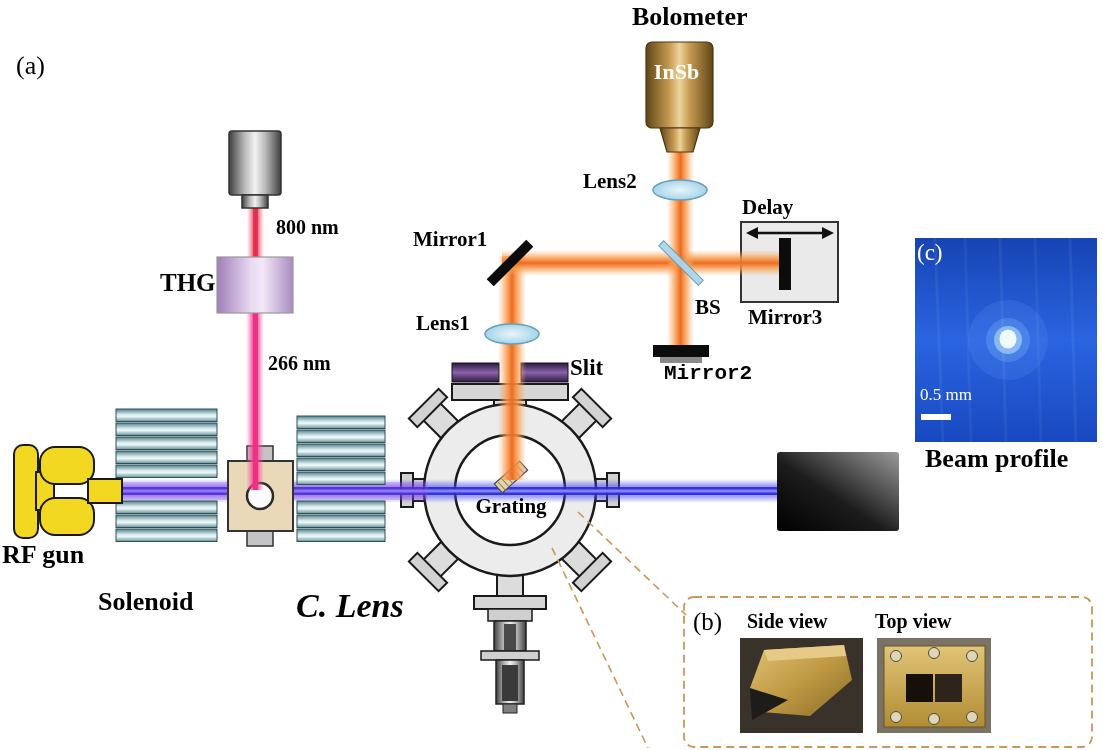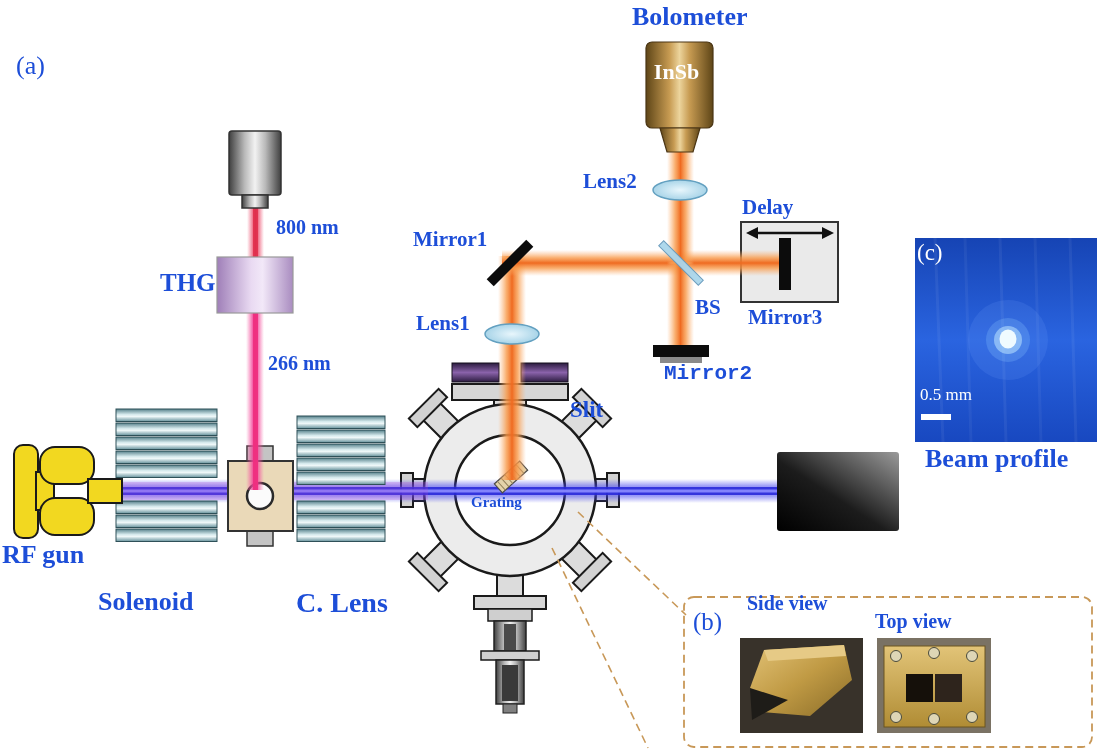--- a/index.html
+++ b/index.html
@@ -1,19 +1,19 @@
 <!DOCTYPE html>
 <html><head>
 <meta charset="utf-8">
 <style>
   html,body{margin:0;padding:0;background:#fff;}
   .canvas{position:relative;width:1102px;height:750px;background:#fff;overflow:hidden;
           font-family:"Liberation Serif",serif;}
   .canvas svg{position:absolute;left:0;top:0;}
-  .lbl{position:absolute;color:#1d4ed8;font-weight:bold;white-space:nowrap;line-height:1.05;}
+  .lbl{position:absolute;color:#000000;font-weight:bold;white-space:nowrap;line-height:1.05;}
   .lbl.plain{font-weight:normal;}
   .lbl.white{color:#ffffff;}
   .port{fill:#dcdcdc;stroke:#1a1a1a;stroke-width:2;}
   .cap{fill:#d2d2d2;stroke:#1a1a1a;stroke-width:2;}
   .plate{fill:#d6d6d6;stroke:#1a1a1a;stroke-width:2;}
   .coil{fill:url(#gTeal);stroke:#2e5058;stroke-width:1;}
   .gun{fill:#f2d820;stroke:#1a1a1a;stroke-width:2;}
 </style>
 </head>
 <body>
@@ -305,32 +305,32 @@
     <rect x="921" y="414" width="30" height="6" fill="#ffffff"></rect>
   </g>
 </svg>
 
 <div class="lbl plain" style="left:16px;top:52px;font-size:26px;">(a)</div>
 <div class="lbl" style="left:276px;top:217px;font-size:20px;">800 nm</div>
 <div class="lbl" style="left:160px;top:270px;font-size:25px;">THG</div>
 <div class="lbl" style="left:268px;top:353px;font-size:20px;">266 nm</div>
 <div class="lbl" style="left:2px;top:541px;font-size:26px;">RF gun</div>
 <div class="lbl" style="left:98px;top:588px;font-size:26px;">Solenoid</div>
-<div class="lbl" style="left:296px;top:588px;font-size:28px;">C. Lens</div>
-<div class="lbl" style="left:471px;top:495px;width:80px;font-size:15px;">Grating</div>
-<div class="lbl" style="left:570px;top:356px;font-size:23px;margin-top:42px;">Slit</div>
+<div class="lbl" style="left:296px;top:588px;font-size:34px;font-style:italic;">C. Lens</div>
+<div class="lbl" style="left:471px;top:495px;width:80px;text-align:center;font-size:21px;">Grating</div>
+<div class="lbl" style="left:570px;top:356px;font-size:23px;">Slit</div>
 <div class="lbl" style="left:632px;top:3px;font-size:26px;">Bolometer</div>
 <div class="lbl white" style="left:646px;top:60px;width:61px;text-align:center;font-size:22px;">InSb</div>
 <div class="lbl" style="left:583px;top:170px;font-size:21px;">Lens2</div>
 <div class="lbl" style="left:413px;top:228px;font-size:21px;">Mirror1</div>
 <div class="lbl" style="left:416px;top:312px;font-size:21px;">Lens1</div>
 <div class="lbl" style="left:742px;top:196px;font-size:21px;">Delay</div>
 <div class="lbl" style="left:695px;top:296px;font-size:21px;">BS</div>
 <div class="lbl" style="left:748px;top:306px;font-size:21px;">Mirror3</div>
 <div class="lbl" style="left:664px;top:363px;font-size:21px;font-family:Liberation Mono, monospace;">Mirror2</div>
 <div class="lbl plain" style="left:693px;top:609px;font-size:25px;">(b)</div>
-<div class="lbl" style="left:747px;top:593px;font-size:20px;text-align:center;">Side view</div>
+<div class="lbl" style="left:747px;top:611px;font-size:20px;text-align:center;">Side view</div>
 <div class="lbl" style="left:875px;top:611px;font-size:20px;">Top view</div>
 <div class="lbl plain white" style="left:917px;top:241px;font-size:23px;">(c)</div>
 <div class="lbl plain white" style="left:920px;top:386px;font-size:17px;">0.5 mm</div>
 <div class="lbl" style="left:925px;top:445px;font-size:26px;">Beam profile</div>
 
 </div>
 
 </body></html>

